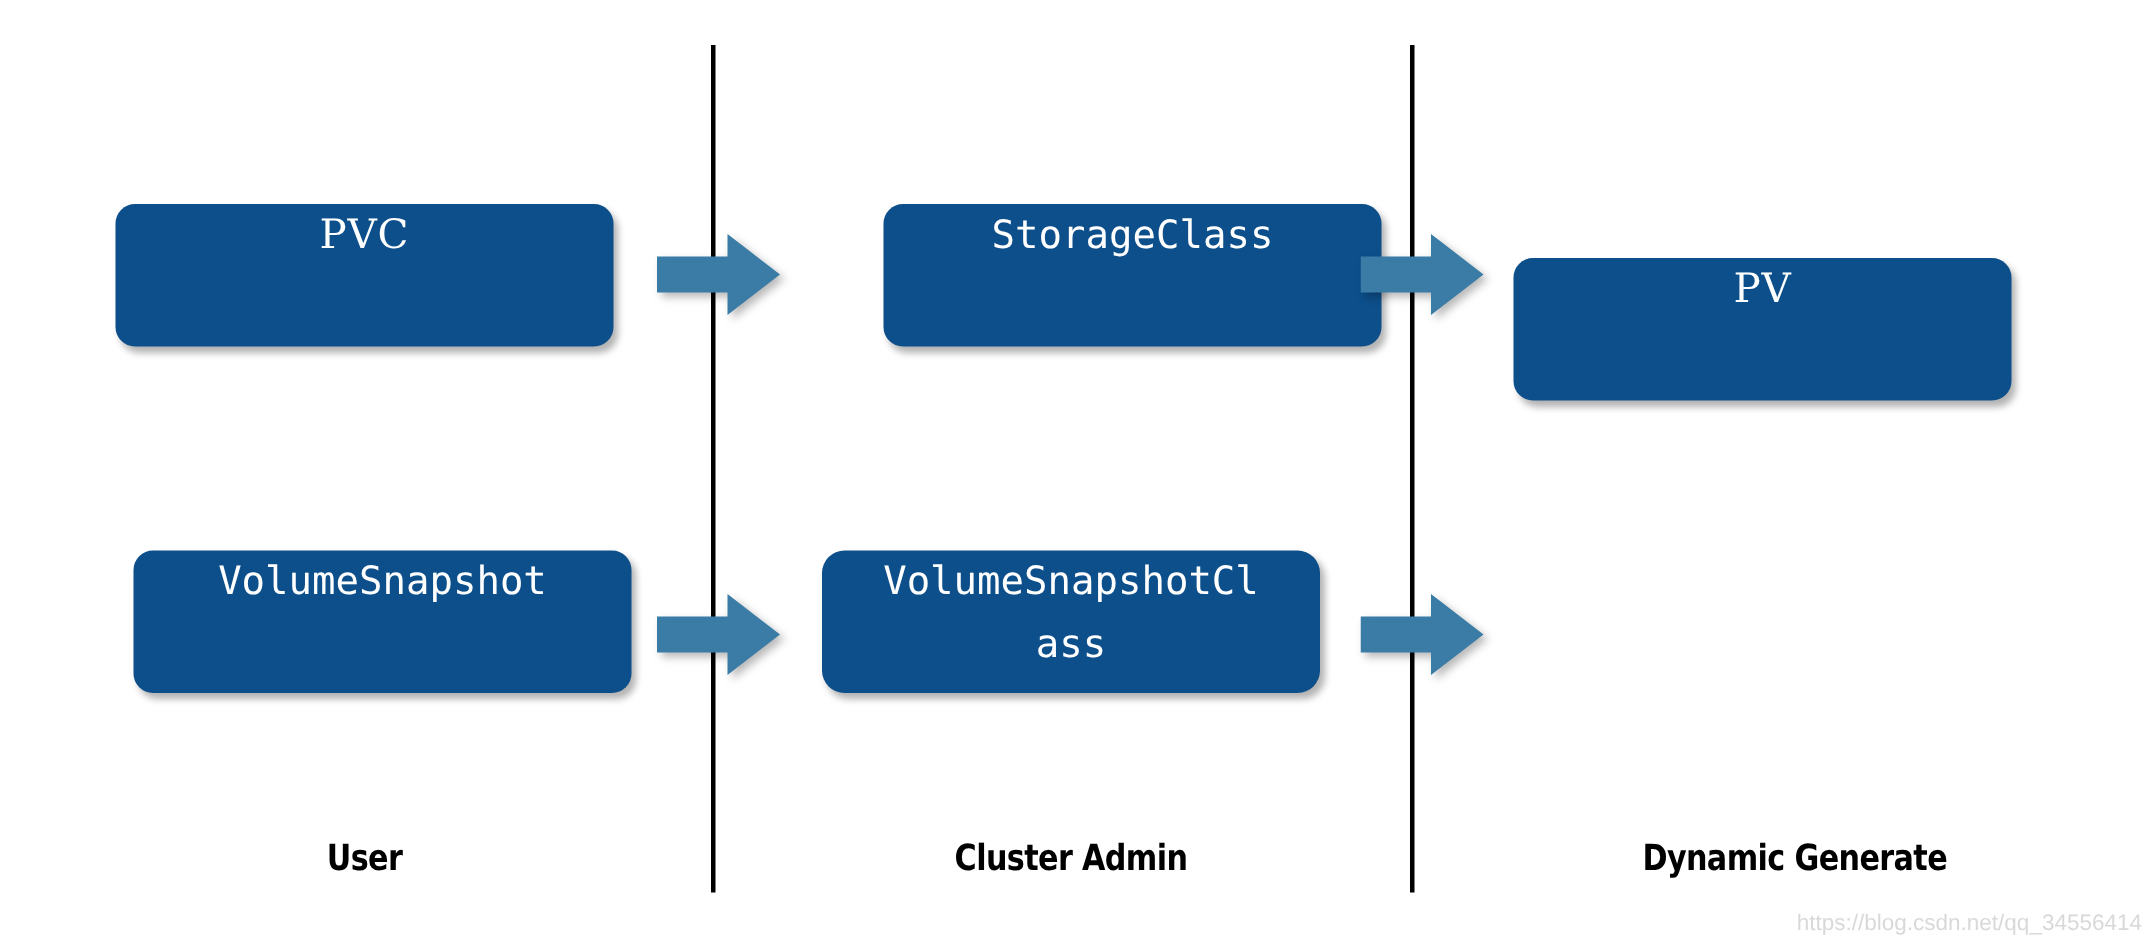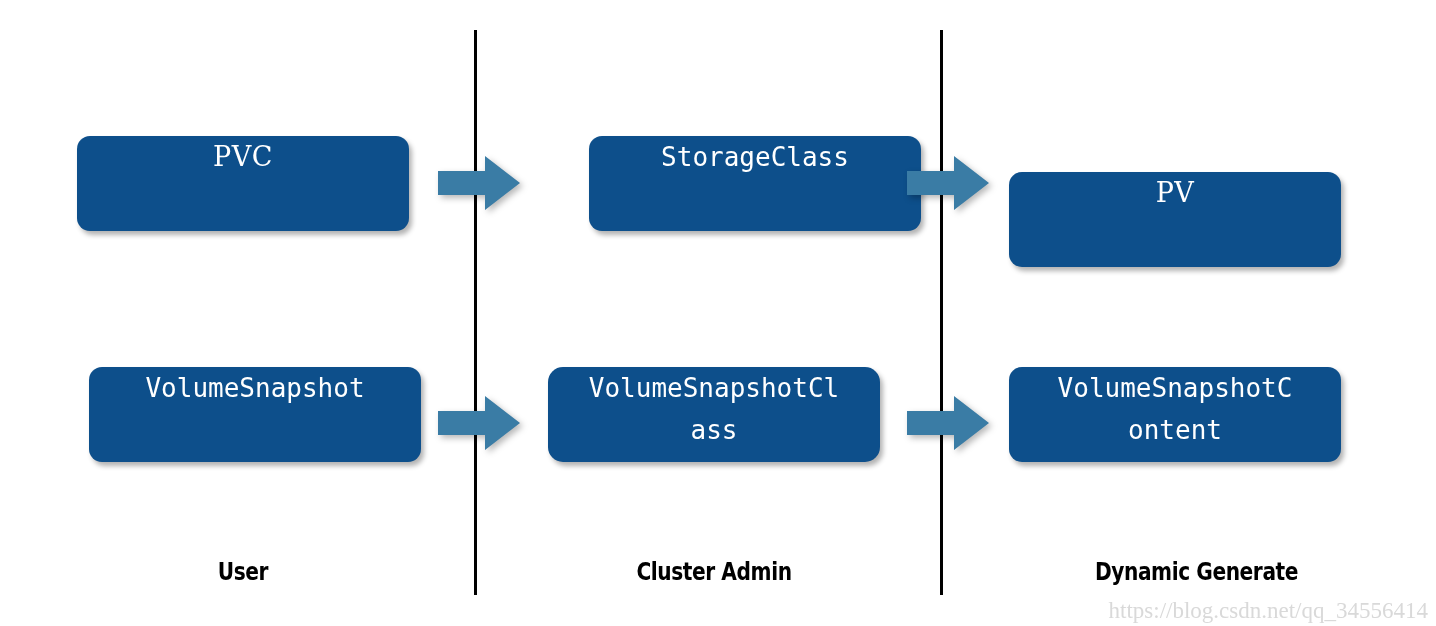--- a/index.html
+++ b/index.html
@@ -97,22 +97,22 @@
   }
   .cl-1 { left: 143px;  width: 200px; }
   .cl-2 { left: 614px;  width: 200px; }
   .cl-3 { left: 1074px; width: 245px; }
 
   
   .watermark {
     position: absolute;
     right: 8px;
     bottom: 2px;
-    font-family: Liberation Serif, serif;
-    font-size: 23px;
+    font-family: Liberation Sans, sans-serif;
+    font-size: 15px;
     color: #d9d9d9;
     letter-spacing: 0px;
     white-space: nowrap;
   }
 </style>
 </head>
 <body>
 
 <div id="canvas">
 
@@ -157,24 +157,20 @@
     <span class="node-label mono">VolumeSnapshotCl
 ass</span>
   </div>
 
   <div class="arrow a-r2r">
     <svg viewBox="0 0 82 62" xmlns="http://www.w3.org/2000/svg" aria-hidden="true">
       <polygon points="0,19 47,19 47,4 82,31 47,58 47,43 0,43" fill="#3a7ca5"></polygon>
     </svg>
   </div>
 
-  <div class="node-box b-r2c3">
-    <span class="node-label mono">VolumeSnapshotC
-ontent</span>
-  </div>
 
   <div class="col-label cl-1">User</div>
   <div class="col-label cl-2">Cluster Admin</div>
   <div class="col-label cl-3">Dynamic Generate</div>
 
   <div class="watermark">https://blog.csdn.net/qq_34556414</div>
 
 </div>
 
 </body></html>

